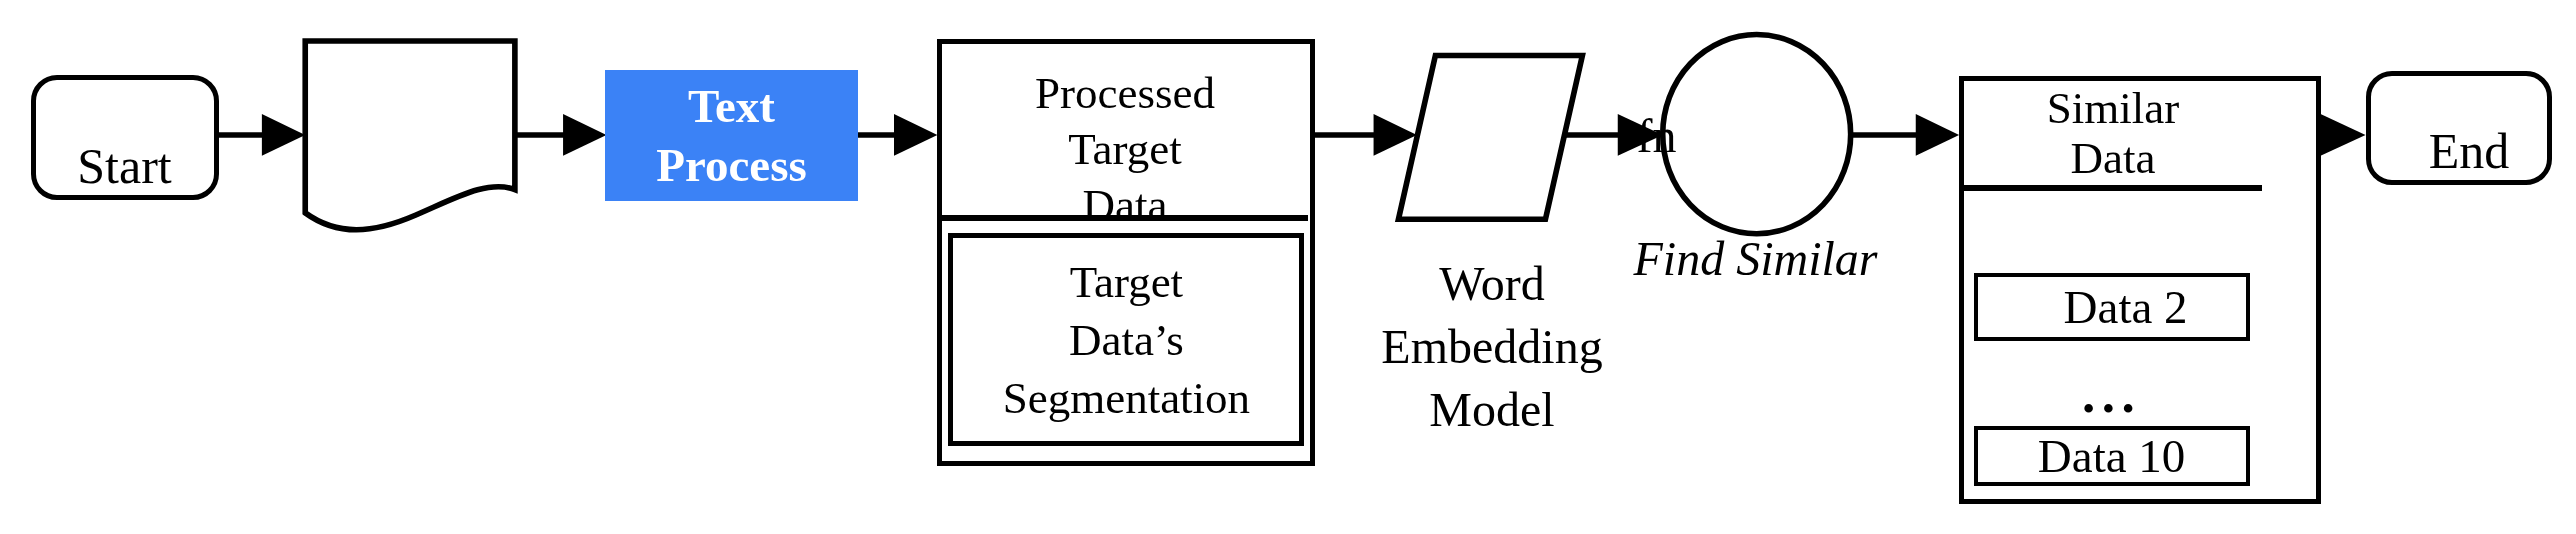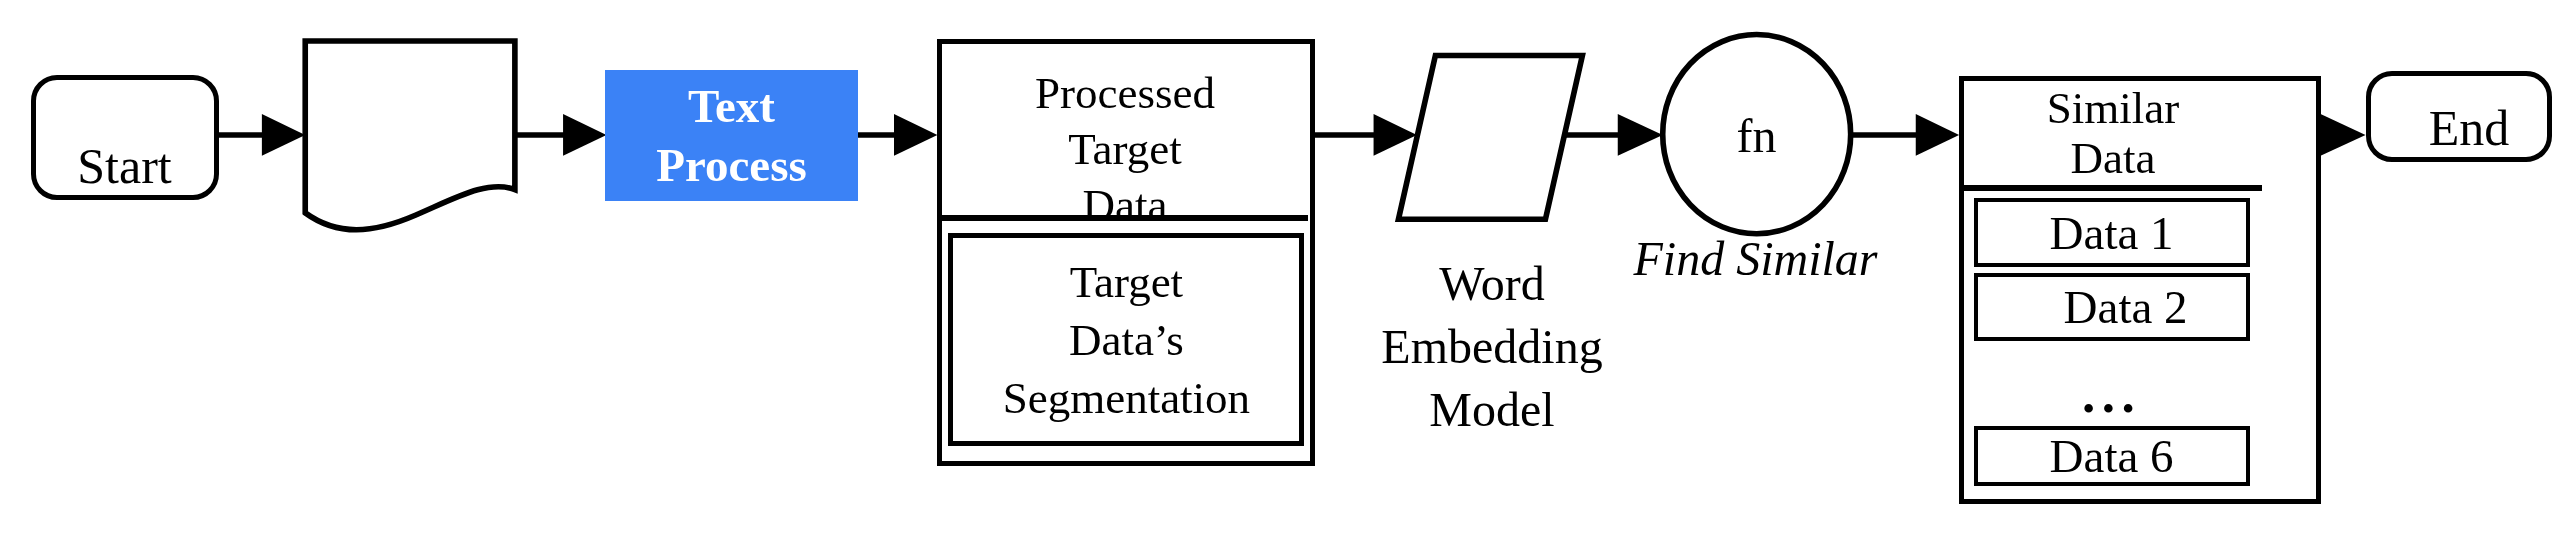--- a/index.html
+++ b/index.html
@@ -172,32 +172,31 @@
       <span class="multiline">Target
 Data’s
 Segmentation</span>
     </div>
   </div>
 
   <div class="label caption" style="left:1317px; top:231px; width:350px;margin-top:21px;">Word
 Embedding
 Model</div>
 
-  <div class="label" style="left:1676px; top:108px; width:161px; font-size:48px;">fn</div>
+  <div class="label" style="left:1576px; top:108px; width:161px; font-size:48px;">fn</div>
 
   <div class="label" style="left:1579px; top:231px; width:353px; font-size:48px;font-style:italic;">Find Similar</div>
 
   <div class="node outline" style="left:1959px; top:76px; width:362px; height:428px; display:block;">
     <div class="sn-title">Similar
 Data</div>
     <div class="sn-divider"></div>
-    <div class="sn-item" style="top:117px; height:69px;">Data 1</div>
     <div class="sn-item" style="top:192px; height:68px;padding-left:28px;">Data 2</div>
     <div class="sn-dots" style="top:285px; height:56px;">...</div>
-    <div class="sn-item" style="top:345px; height:60px;">Data 6</div>
-  </div>
-
-  <div class="node outline terminator" style="left:2366px; top:71px; width:186px; height:91px;padding-left:20px;">
+    <div class="sn-item" style="top:345px; height:60px;">Data 10</div>
+  </div>
+
+  <div class="node outline terminator" style="left:2366px; top:71px; width:186px; height:114px;padding-left:20px;">
     <span>End</span>
   </div>
 
 </div>
 
 
 </body></html>

